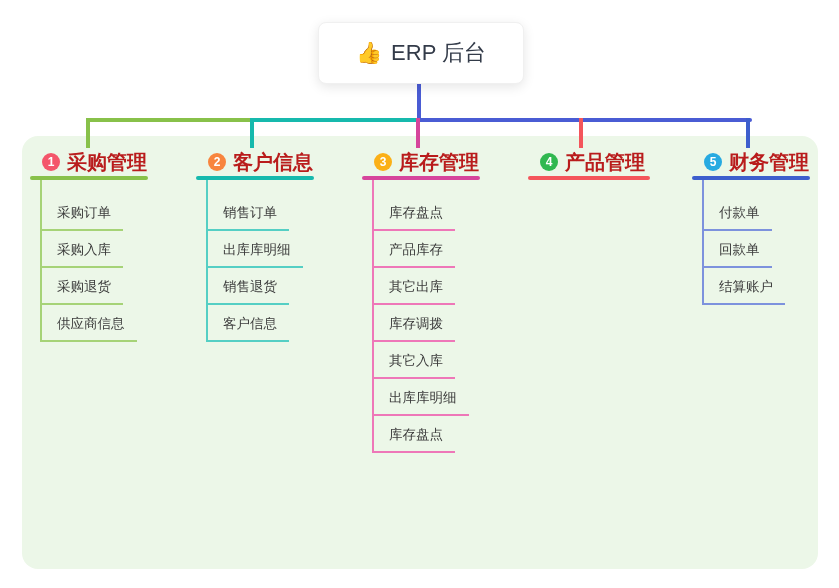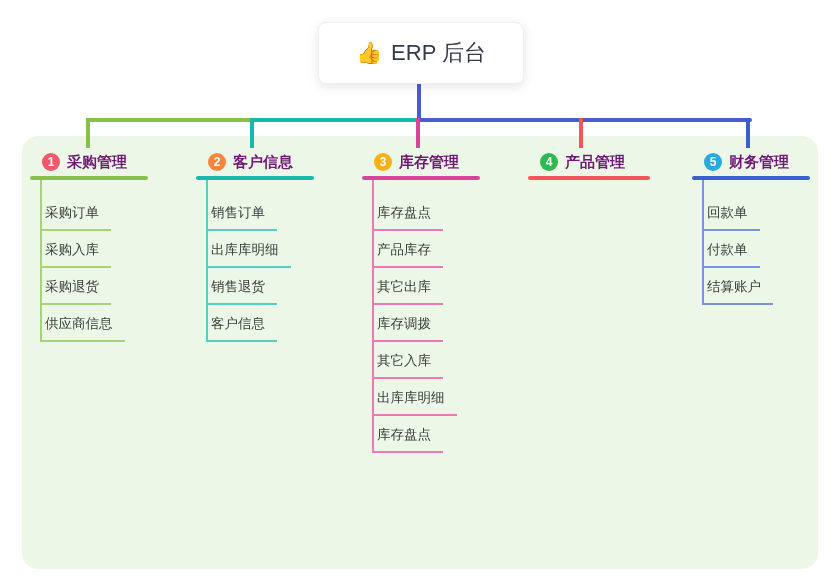--- a/index.html
+++ b/index.html
@@ -39,31 +39,31 @@
   .b2 { left:174px; }
   .b3 { left:340px; }
   .b4 { left:506px; width:122px; }
   .b5 { left:670px; }
 
   .branch-header { display:flex; align-items:center; gap:7px;
                    padding:15px 0 0 12px; height:22px; }
   .badge { width:18px; height:18px; min-width:18px; border-radius:50%;
            background:var(--badge); color:#ffffff; font-size:12px; font-weight:bold;
            display:flex; align-items:center; justify-content:center; }
-  .branch-label { font-size:15px; font-weight:bold; color:#701a75; white-space:nowrap; }
+  .branch-label { font-size:20px; font-weight:bold; color:#b91c1c; white-space:nowrap; }
   .branch-underline { height:4px; margin-top:3px; border-radius:2px;
                       background:var(--main); }
 
   .children { position:relative; }
   .children::before { content:""; position:absolute; left:10px; top:0; bottom:0;
                       width:2px; background:var(--child); }
   .child { position:relative; height:37px; }
   .child:first-child { height:51px; }
   .child-label { position:absolute; bottom:0; left:10px;
-                 padding:0 12px 7px 5px; white-space:nowrap;
+                 padding:0 12px 7px 17px; white-space:nowrap;
                  border-bottom:2px solid var(--child);
                  font-size:13.5px; color:#3b3b3b; }
 </style>
 </head>
 <body>
 
 <div class="stage">
 
   <div class="root-node">
     <span class="emoji">👍</span>
@@ -165,24 +165,24 @@
   </div>
 
   <div class="branch b5" style="--badge: #27aae1; --main: #3d5ecd; --child: #7d92dd;">
     <div class="branch-header">
       <span class="badge">5</span>
       <span class="branch-label">财务管理</span>
     </div>
     <div class="branch-underline"></div>
     <div class="children">
           <div class="child">
-            <div class="child-label">回款单</div>
+            <div class="child-label">付款单</div>
           </div>
           <div class="child">
-            <div class="child-label">付款单</div>
+            <div class="child-label">回款单</div>
           </div>
           <div class="child">
             <div class="child-label">结算账户</div>
           </div>
         </div>
   </div>
 </div>
 </div>
 
 </body></html>

